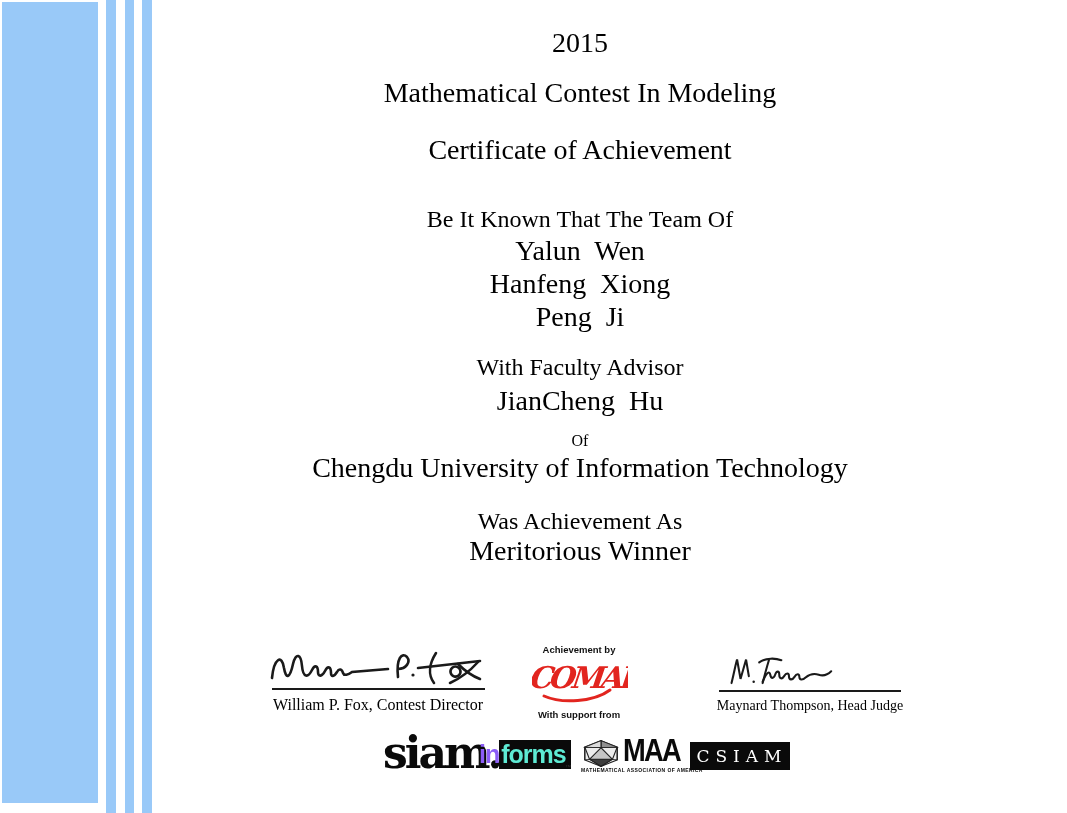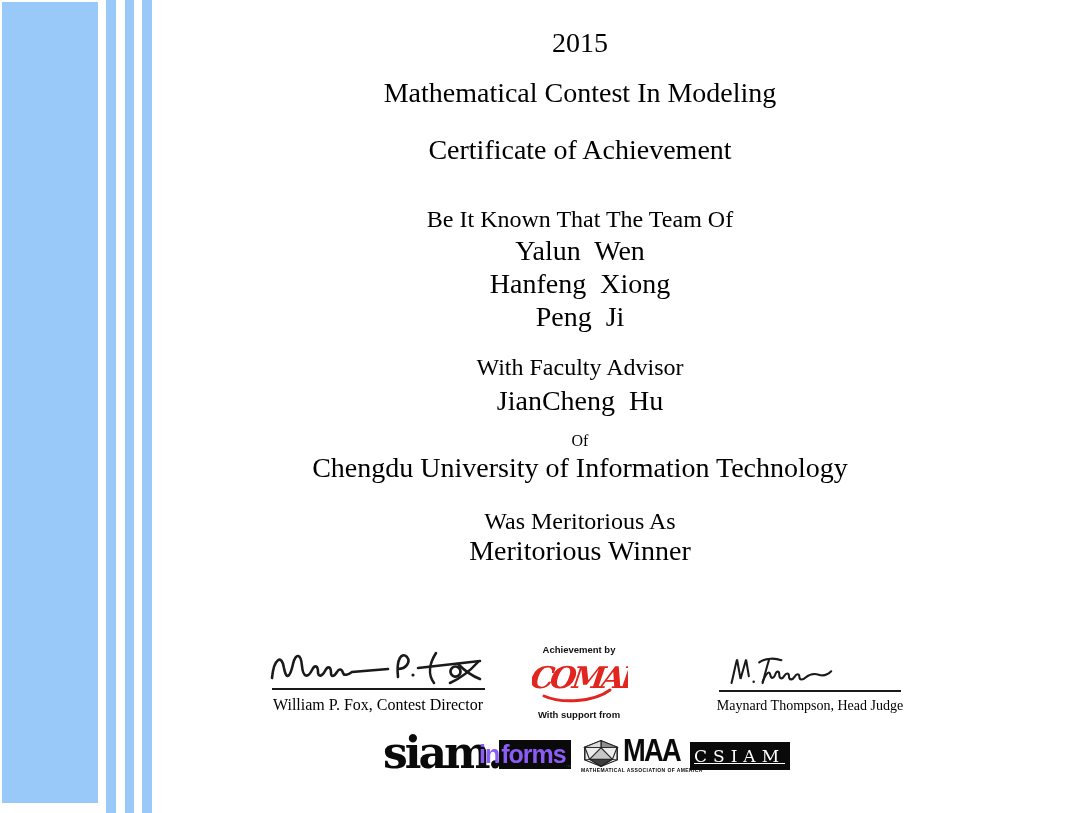--- a/index.html
+++ b/index.html
@@ -51,55 +51,55 @@
   #comap-logo{position:absolute;left:532px;top:654px;}
 
   
   #siam-logo{position:absolute;left:383px;top:736px;height:36px;
     font-family:"DejaVu Serif", serif;font-weight:bold;font-size:44px;line-height:34px;
     letter-spacing:-3px;color:#0a0a0a;white-space:nowrap;}
   #siam-reg{font-size:8px;letter-spacing:0;vertical-align:baseline;}
   #informs-logo{position:absolute;left:479px;top:740px;height:29px;display:flex;align-items:stretch;
     font-family:"Liberation Sans", sans-serif;font-weight:bold;font-size:25px;letter-spacing:-1px;}
   #informs-in{color:#8b5cf6;line-height:29px;}
-  #informs-box{background:#0a0a0a;color:#8b5cf6;line-height:29px;padding:0 5px 12px 2px;}
+  #informs-box{background:#0a0a0a;color:#5eead4;line-height:29px;padding:0 5px 12px 2px;}
   #informs-tm{position:absolute;left:565px;top:764px;font-size:6px;
     font-family:"Liberation Sans", sans-serif;color:#333;}
   #maa-group{position:absolute;left:581px;top:739px;width:100px;}
   #maa-ico{position:absolute;left:0;top:1px;}
   #maa-text{position:absolute;left:42px;top:-6px;font-family:"Liberation Sans", sans-serif;
     font-weight:bold;font-size:31px;letter-spacing:-2px;color:#0a0a0a;transform:scaleX(0.88);
     transform-origin:left;}
   #maa-tagline{position:absolute;left:0;top:28px;width:97px;text-align:center;
     font-family:"Liberation Sans", sans-serif;font-weight:bold;font-size:5px;letter-spacing:0.4px;
     color:#0a0a0a;white-space:nowrap;}
   #csiam-logo{position:absolute;left:690px;top:742px;width:100px;height:28px;background:#0a0a0a;
     color:#fff;font-family:"DejaVu Serif", serif;font-size:17px;letter-spacing:6px;
-    line-height:28px;padding-left:4px;box-sizing:border-box;text-decoration:underline;}
+    text-align:center;line-height:28px;padding-left:4px;box-sizing:border-box;}
 </style>
 </head>
 <body>
 
 <div class="band" id="band-main"></div>
 <div class="band" id="stripe-1"></div>
 <div class="band" id="stripe-2"></div>
 <div class="band" id="stripe-3"></div>
 
 <div class="line t-big" id="year">2015</div>
 <div class="line t-big" id="title1">Mathematical Contest In Modeling</div>
 <div class="line t-big" id="title2">Certificate of Achievement</div>
 <div class="line t-small" id="team-intro">Be It Known That The Team Of</div>
 <div class="line t-name" id="name-1">Yalun  Wen</div>
 <div class="line t-name" id="name-2">Hanfeng  Xiong</div>
 <div class="line t-name" id="name-3">Peng  Ji</div>
 <div class="line t-small" id="advisor-intro">With Faculty Advisor</div>
 <div class="line t-name" id="advisor-name">JianCheng  Hu</div>
 <div class="line t-of" id="of-label">Of</div>
 <div class="line t-name" id="institution">Chengdu University of Information Technology</div>
-<div class="line t-small" id="designated">Was Meritorious As</div>
+<div class="line t-small" id="designated">Was Achievement As</div>
 <div class="line t-name" id="designation">Meritorious Winner</div>
 
 <svg id="sig-left-svg" width="218" height="42" viewBox="0 0 218 42" fill="none" stroke="#1a1a1a" stroke-width="2.6" stroke-linecap="round">
   <path d="M4,32 C6,12 14,8 16,22 C18,34 22,32 25,18 C28,6 33,8 34,20 C35,32 40,32 44,24 C47,18 50,20 50,26 C50,31 54,31 57,25 C60,19 63,21 63,27 C63,31 66,31 69,26 C71,22 74,23 75,27 C76,30 80,29 84,26 L120,23"></path>
   <path d="M130,31 C128,12 134,6 139,11 C143,16 138,23 130,23"></path>
   <circle cx="145" cy="29" r="1.6" fill="#1a1a1a" stroke="none"></circle>
   <path d="M168,7 C161,18 160,29 166,37"></path>
   <path d="M150,22 L212,15"></path>
   <path d="M184,22 a5,5 0 1,1 -0.1,0.1"></path>
   <path d="M190,18 C197,25 204,30 212,33"></path>

